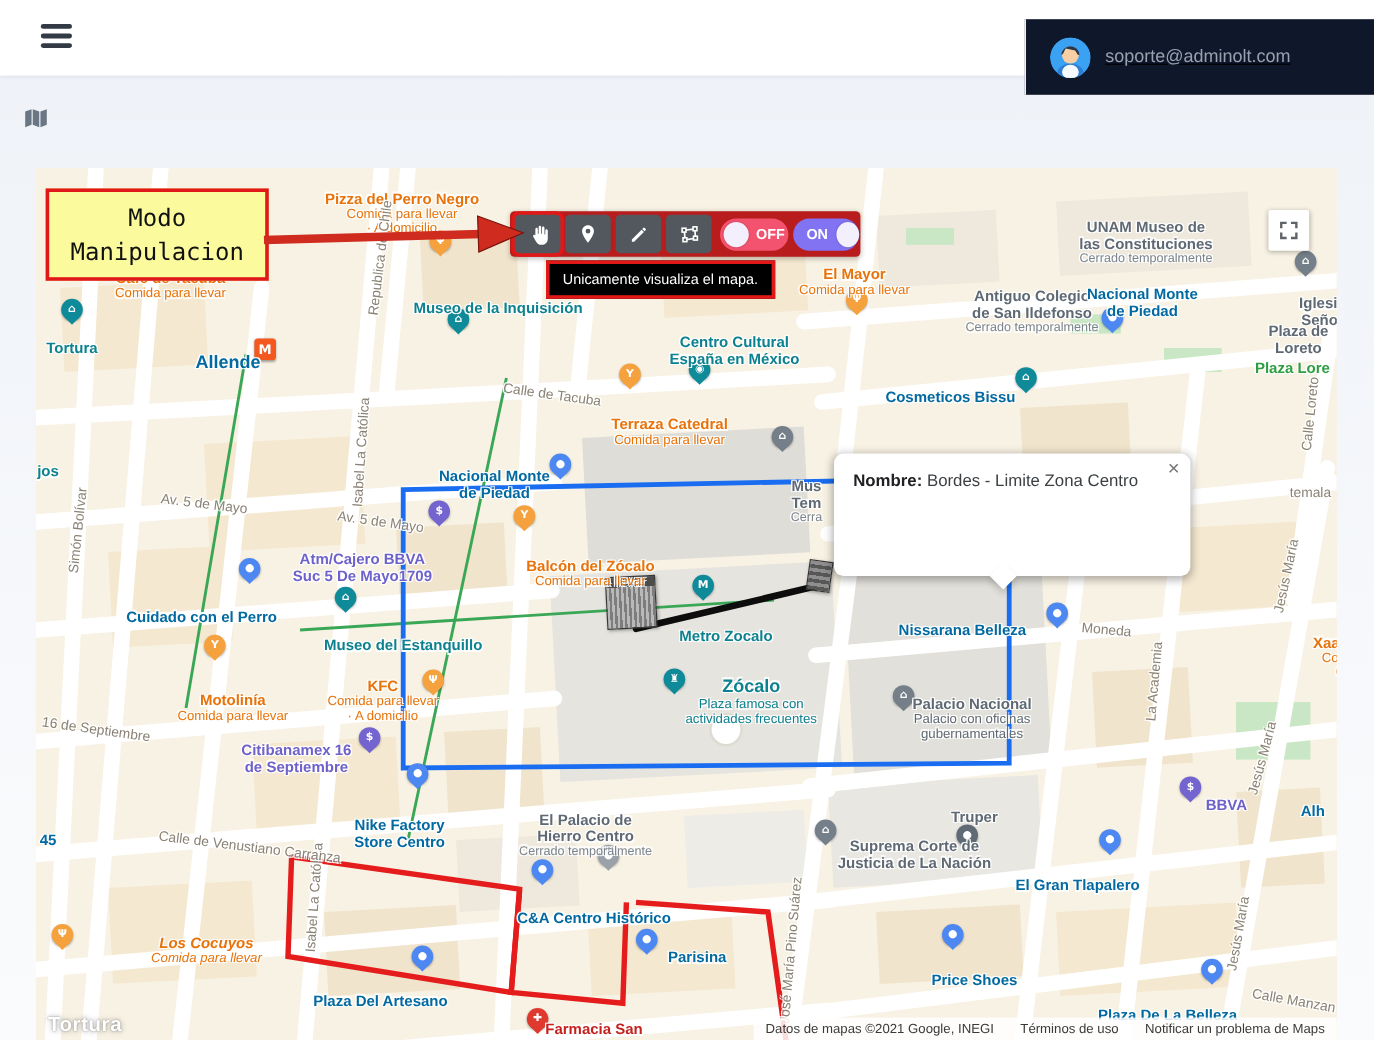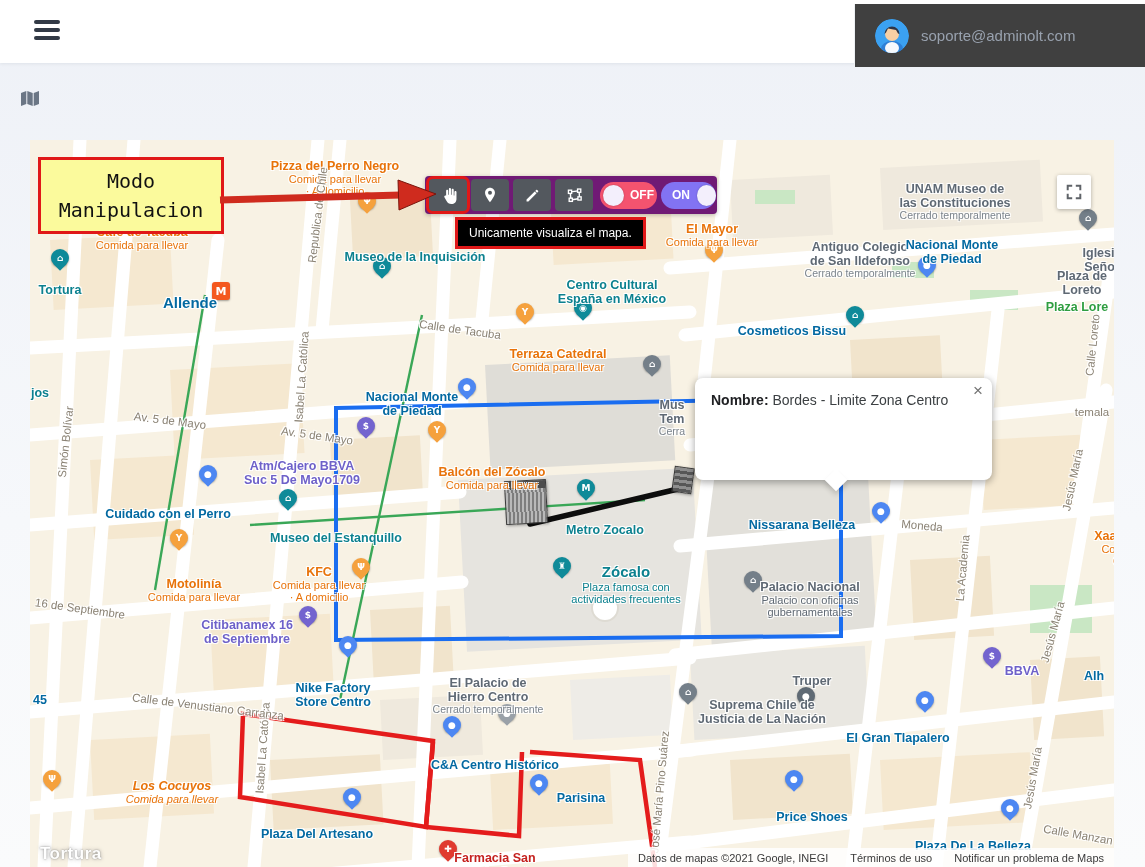--- a/index.html
+++ b/index.html
@@ -4,22 +4,22 @@
 <style>
   html,body{margin:0;padding:0;}
   body{width:1145px;height:867px;overflow:hidden;position:relative;
        background:linear-gradient(180deg,#eef1f7 0,#f6f8fb 60%,#fafbfc 100%);
        font-family:"Liberation Sans",sans-serif;}
   
   .topbar{position:absolute;left:0;top:0;width:1145px;height:63px;background:#fff;
           box-shadow:0 1px 3px rgba(40,50,70,.08);z-index:60;}
   .hamburger{position:absolute;left:34px;top:20px;width:26px;height:22px;cursor:pointer;}
   .hamburger i{display:block;height:4px;background:#323a46;border-radius:2px;margin-bottom:4px;}
-  .userbox{position:absolute;right:0;top:4px;width:290px;height:63px;background:#404040;
-           border-left:1px solid #eef1f4;display:flex;align-items:center;}
+  .userbox{position:absolute;right:0;top:16px;width:290px;height:63px;background:#0f172a;
+           border-left:1px solid #eef1f4;display:flex;align-items:center;text-decoration:underline;}
   .avatar{width:34px;height:34px;border-radius:50%;margin-left:20px;overflow:hidden;flex:0 0 auto;}
   .useremail{margin-left:12px;font-size:15px;color:#98a1ae;}
   
   .pagetitle{position:absolute;left:20px;top:90px;display:flex;align-items:center;z-index:5;}
   .pagetitle .txt{margin-left:8px;font-size:17px;font-weight:bold;color:#6b7685;letter-spacing:.2px;}
   
   .map{position:absolute;left:30px;top:140px;width:1084px;height:727px;overflow:hidden;
        background:#f8f2e4;z-index:10;}
   .map svg.base{position:absolute;left:0;top:0;z-index:1;}
   .map svg.zones{position:absolute;left:0;top:0;z-index:12;}
@@ -49,21 +49,21 @@
   .k-metro::after{display:none;}
   .k-metro span{font-size:11px;}
   
   .device{position:absolute;z-index:25;box-shadow:1px 1px 3px rgba(0,0,0,.35);}
   .device1{left:475px;top:340px;width:40px;height:42px;border:1px solid #393939;transform:rotate(-3deg);
     background:linear-gradient(180deg,#4c4c4c 0,#4c4c4c 8px,rgba(0,0,0,0) 8px),
                repeating-linear-gradient(90deg,#b9b9b9 0 2px,#7d7d7d 2px 4px);}
   .device2{left:643px;top:327px;width:18px;height:24px;border:1px solid #333;transform:rotate(8deg);
     background:repeating-linear-gradient(0deg,#575757 0 3px,#8e8e8e 3px 6px);}
   
-  .toolbar{position:absolute;left:395px;top:36px;width:292px;height:38px;background:#701a75;
+  .toolbar{position:absolute;left:395px;top:36px;width:292px;height:38px;background:#b91c1c;
      border-radius:4px;box-shadow:0 1px 4px rgba(0,0,0,.25);z-index:70;display:flex;align-items:center;}
   .tbtn{width:38px;height:32px;margin-left:4px;background:#53585e;border-radius:4px;border:none;
         display:flex;align-items:center;justify-content:center;cursor:pointer;flex:0 0 auto;}
   .tbtn.selected{box-shadow:0 0 0 3px #e01818;}
   .toggle{height:27px;border-radius:14px;display:flex;align-items:center;color:#fff;
           font-size:12px;font-weight:bold;cursor:pointer;flex:0 0 auto;}
   .toggle .knob{width:21px;height:21px;border-radius:50%;background:#f3effc;box-shadow:0 0 2px rgba(0,0,0,.25);}
   .toggle.off{background:#f4536f;width:57px;margin-left:7px;}
   .toggle.off .knob{margin-left:3px;}
   .toggle.off .tlab{margin-left:6px;}
@@ -444,21 +444,21 @@
       <div class="mlabel red" style="left: 465px; top: 725px; transform: translate(-50%, -50%) rotate(0deg);">
         <span class="ln">Farmacia San</span>
         <span class="ln">Pablo Cent</span>
       </div>
       <div class="mlabel graypoi" style="left: 458px; top: 556px; transform: translate(-50%, -50%) rotate(0deg);">
         <span class="ln">El Palacio de</span>
         <span class="ln">Hierro Centro</span>
         <span class="ln c">Cerrado temporalmente</span>
       </div>
       <div class="mlabel graypoi" style="left: 732px; top: 572px; transform: translate(-50%, -50%) rotate(0deg);">
-        <span class="ln">Suprema Chile de</span>
+        <span class="ln">Suprema Corte de</span>
         <span class="ln">Justicia de La Nación</span>
       </div>
       <div class="mlabel graypoi" style="left: 782px; top: 541px; transform: translate(-50%, -50%) rotate(0deg);">
         <span class="ln">Truper</span>
       </div>
       <div class="mlabel blue" style="left: 868px; top: 598px; transform: translate(-50%, -50%) rotate(0deg);">
         <span class="ln">El Gran Tlapalero</span>
       </div>
       <div class="mlabel indigo" style="left: 992px; top: 531px; transform: translate(-50%, -50%) rotate(0deg);">
         <span class="ln">BBVA</span>

